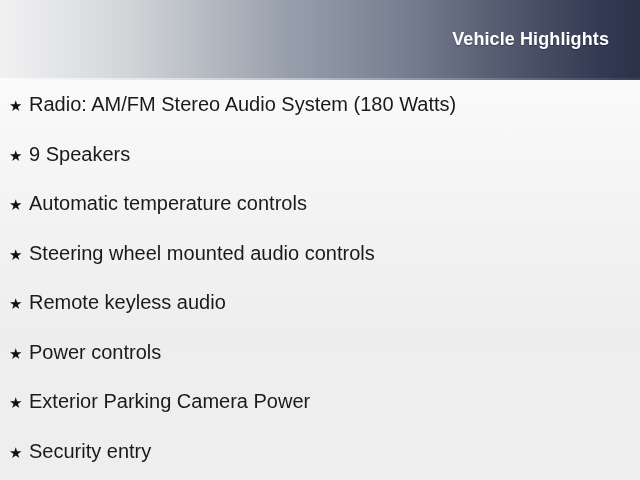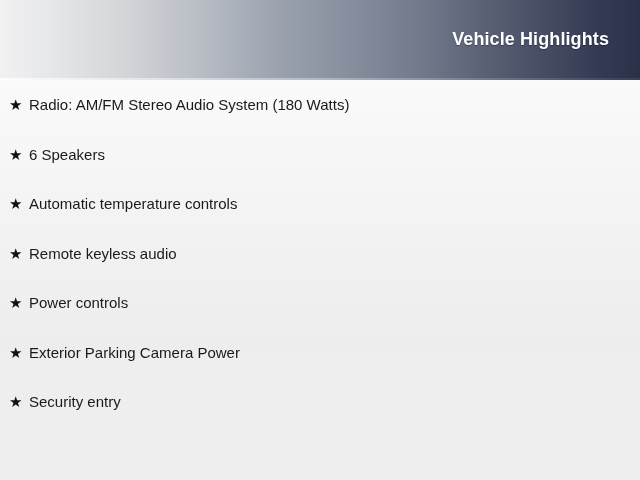--- a/index.html
+++ b/index.html
@@ -92,21 +92,21 @@
     display: inline-block;
     width: 20px;
     font-size: 15px;
     color: #111111;
     vertical-align: baseline;
     line-height: 49.5px;
   }
 
   .highlight-text {
     display: inline-block;
-    font-size: 15px;
+    font-size: 20px;
     color: #1a1a1a;
     vertical-align: baseline;
     line-height: 49.5px;
   }
 </style>
 </head>
 <body>
 
 <div id="page">
 
@@ -115,27 +115,30 @@
   </div>
   <div id="header-underline"></div>
 
   <ul id="highlights-list">
 
     <li class="highlight-item">
       <span class="bullet-star">★</span><span class="highlight-text">Radio: AM/FM Stereo Audio System (180 Watts)</span>
     </li>
 
     <li class="highlight-item">
-      <span class="bullet-star">★</span><span class="highlight-text">6 Speakers</span>
+      <span class="bullet-star">★</span><span class="highlight-text">9 Speakers</span>
     </li>
 
     <li class="highlight-item">
       <span class="bullet-star">★</span><span class="highlight-text">Automatic temperature controls</span>
     </li>
 
+    <li class="highlight-item">
+      <span class="bullet-star">★</span><span class="highlight-text">Steering wheel mounted audio controls</span>
+    </li>
 
     <li class="highlight-item">
       <span class="bullet-star">★</span><span class="highlight-text">Remote keyless audio</span>
     </li>
 
     <li class="highlight-item">
       <span class="bullet-star">★</span><span class="highlight-text">Power controls</span>
     </li>
 
     <li class="highlight-item">

